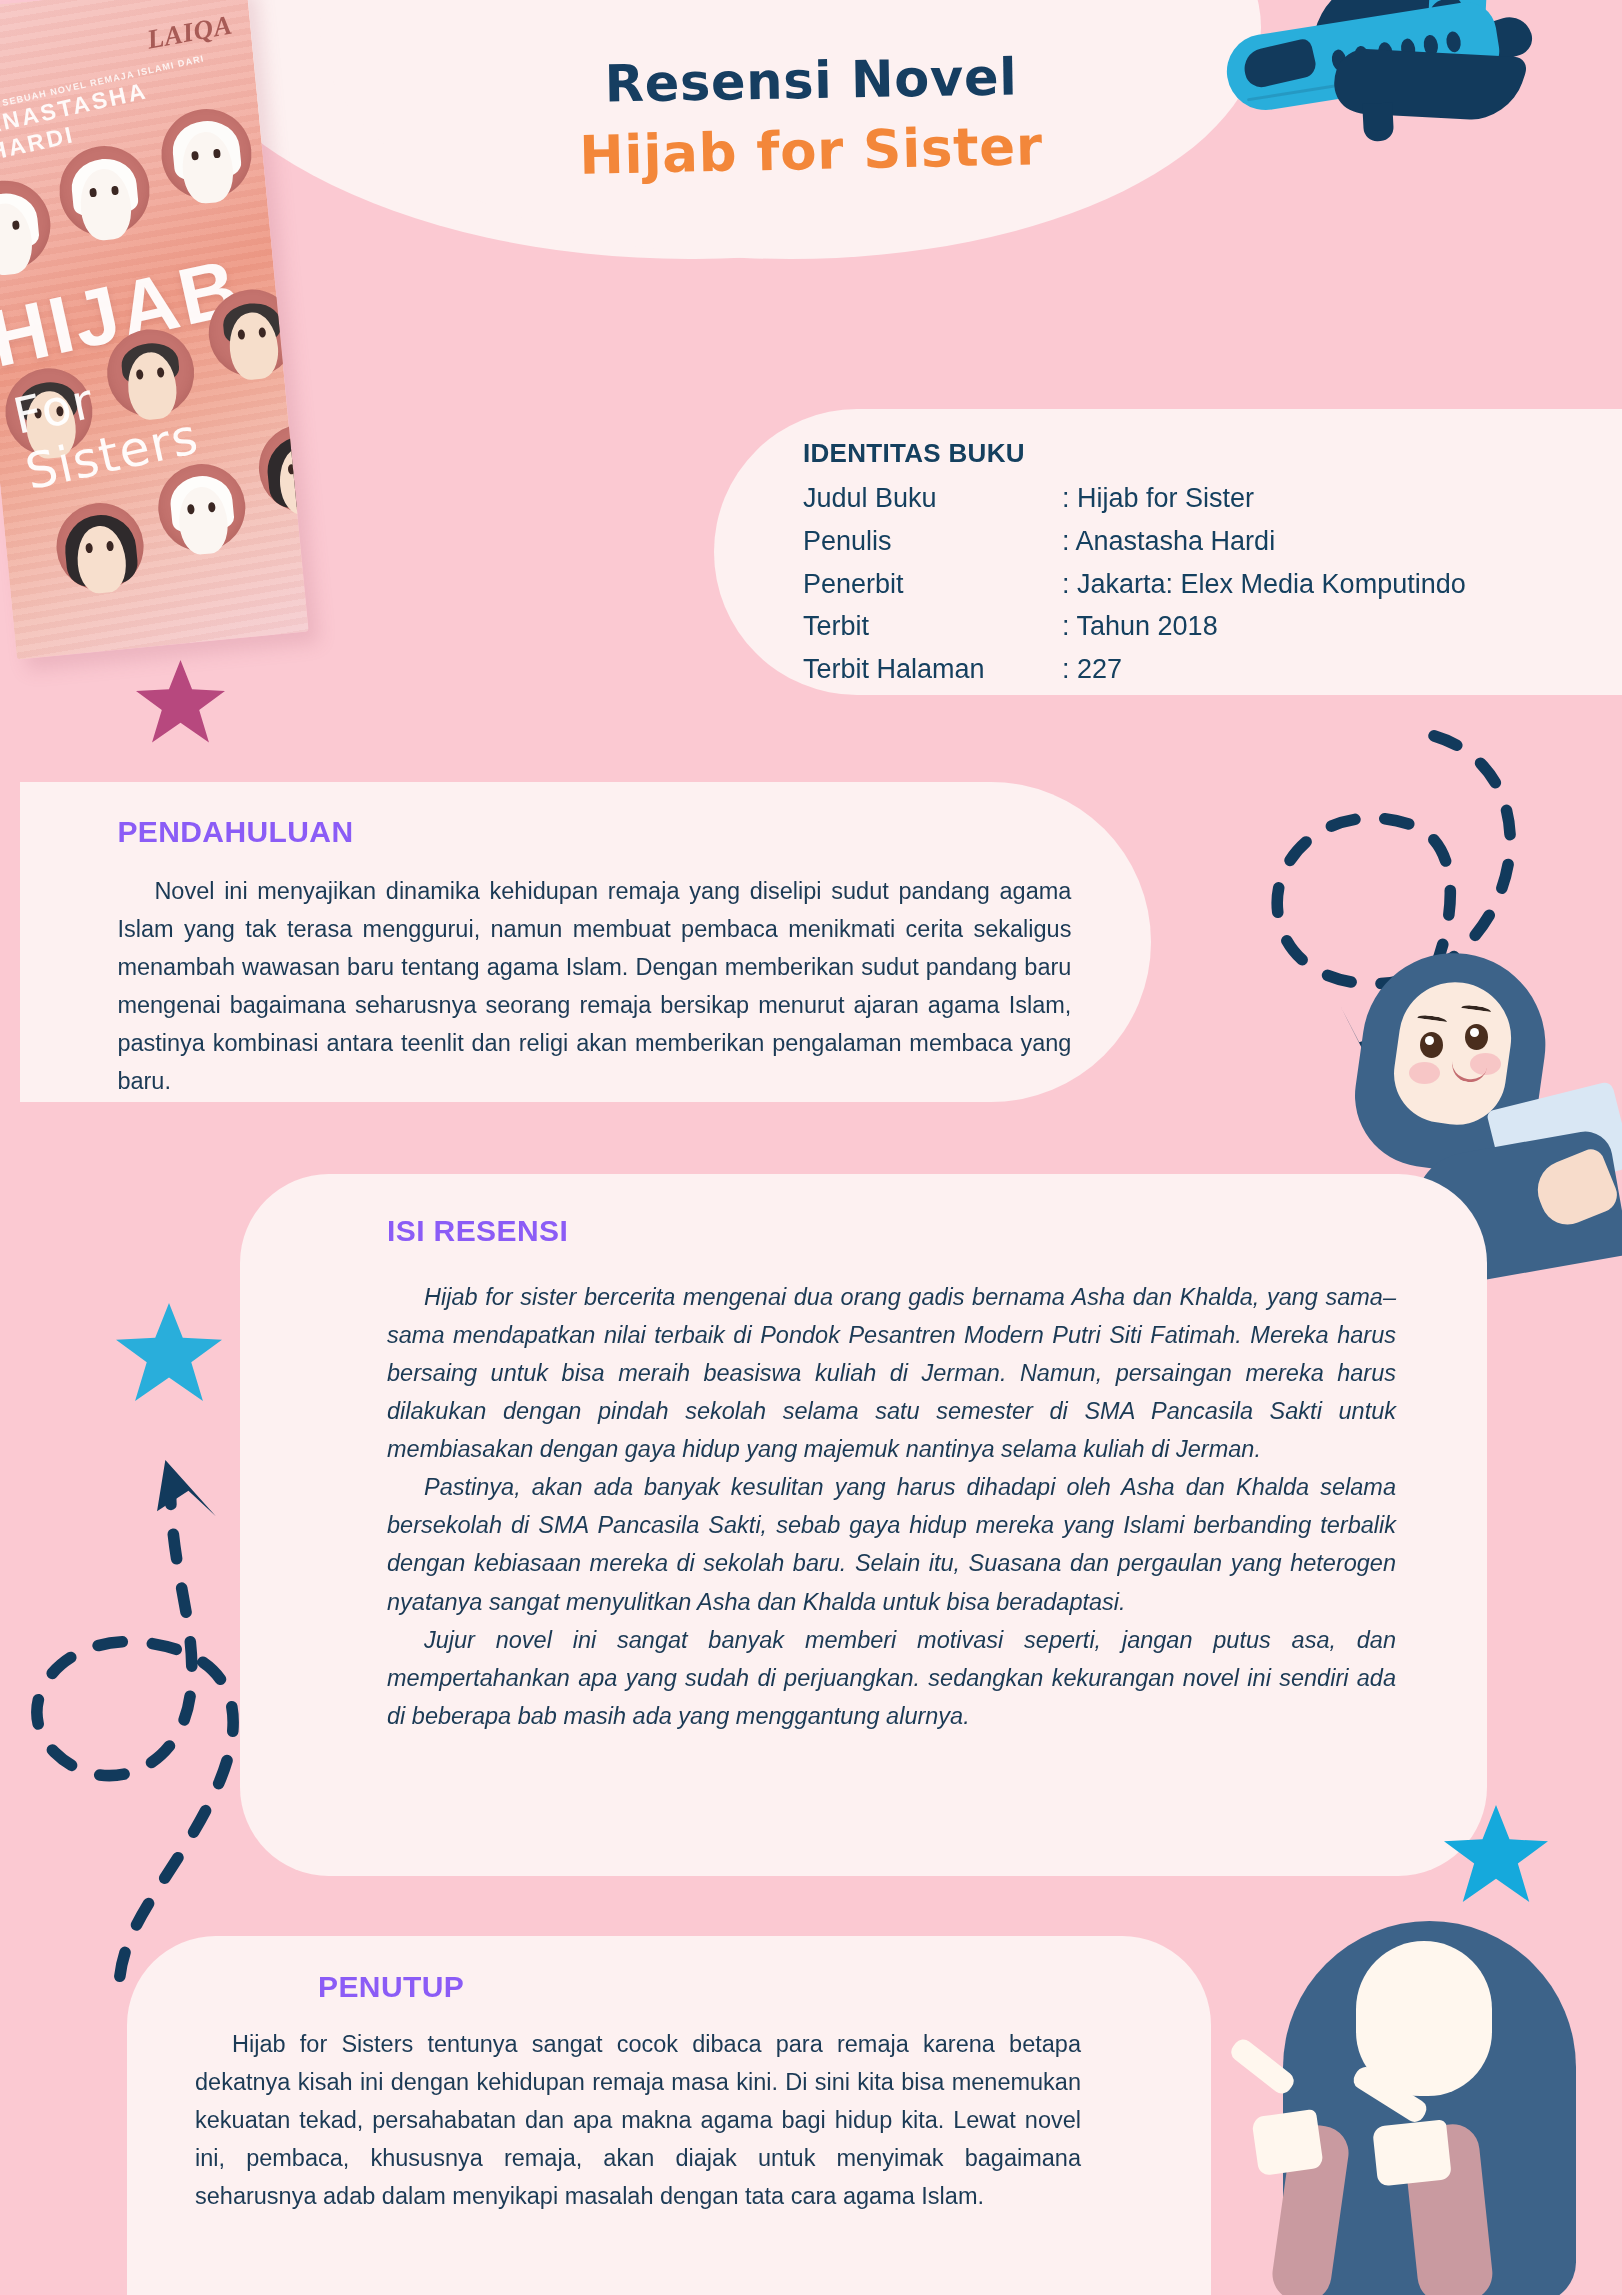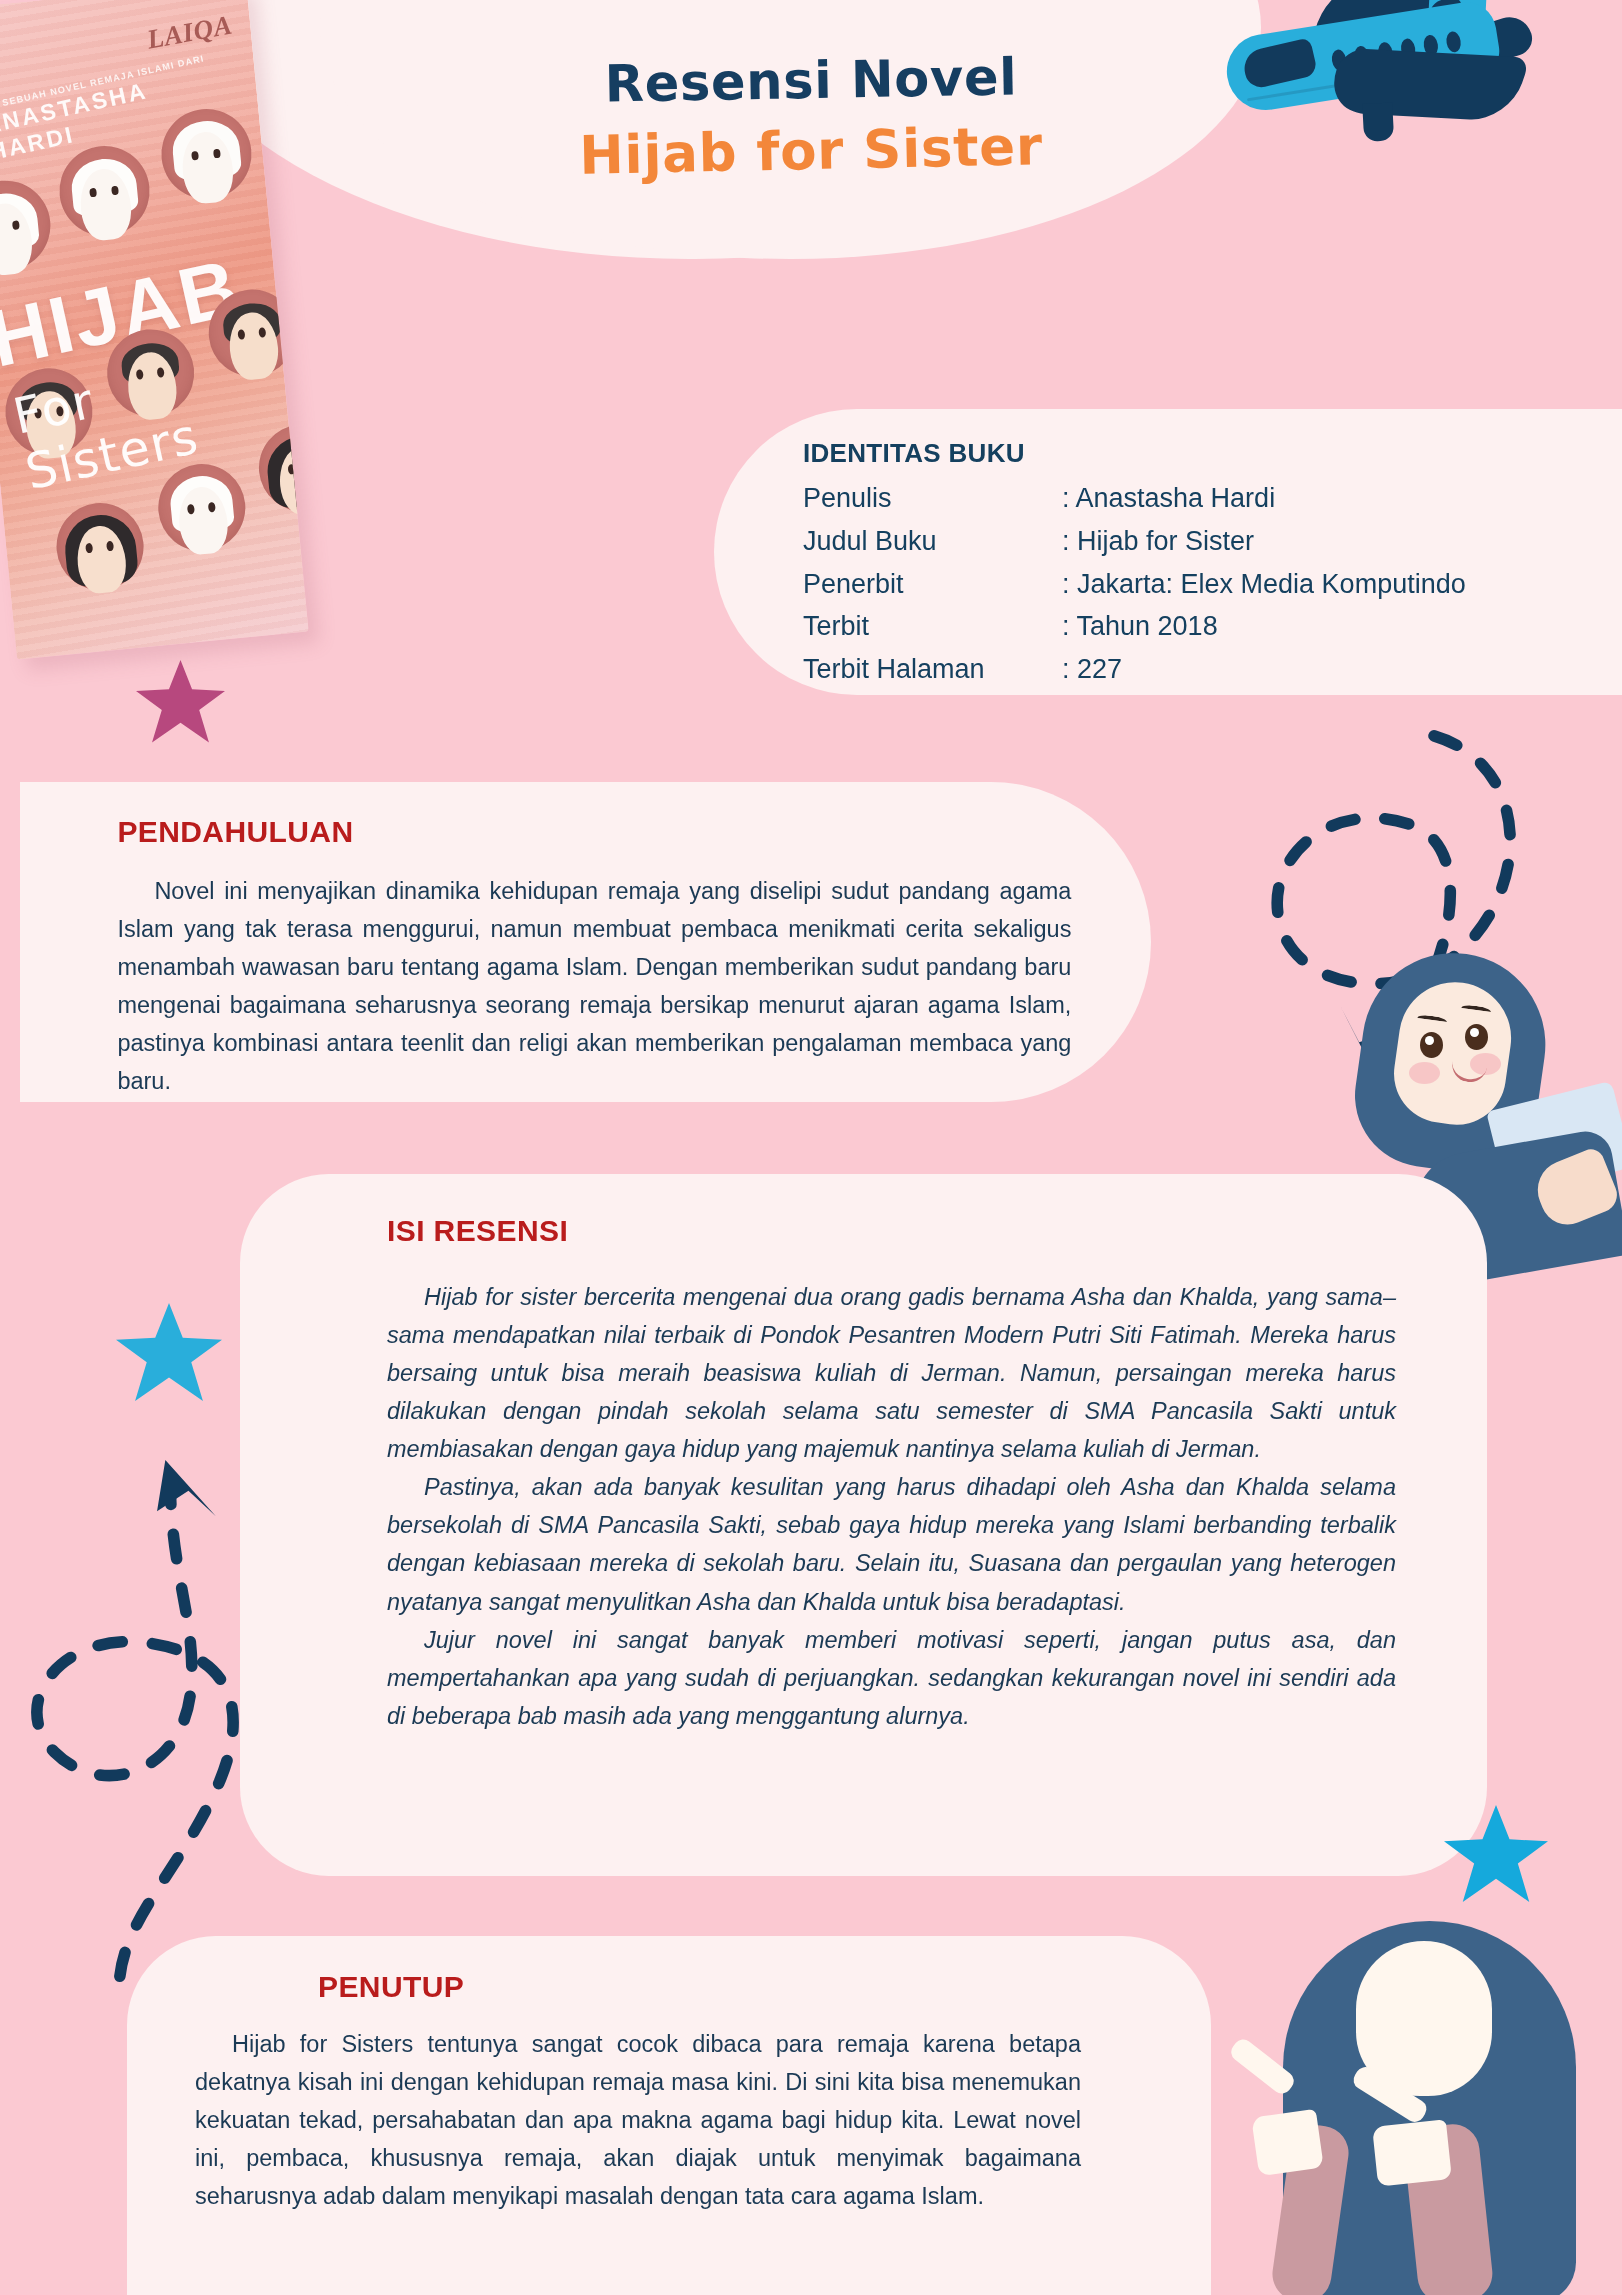--- a/index.html
+++ b/index.html
@@ -248,21 +248,21 @@
   #card-isi {
     left: 240px; top: 1174px; width: 1247px; height: 702px;
     border-radius: 89px 89px 89px 89px;
   }
   #card-penutup {
     left: 127px; top: 1936px; width: 1084px; height: 382px;
     border-radius: 89px 89px 0 0;
   }
 
   .sect-title {
-    color: #b91c1c; font-weight: 700; letter-spacing: 0.4px;
+    color: #8b5cf6; font-weight: 700; letter-spacing: 0.4px;
   }
   .body-text {
     color: #1B3A55;
     font-size: 23.5px;
     line-height: 1.62;
     text-align: justify;
     text-justify: inter-word;
   }
   .body-text p { text-indent: 37px; }
 
@@ -439,26 +439,26 @@
     <div class="fin-small"></div>
   </div>
 
 
   <div class="star" style="left:136px; top:660px; width:89px; height:86px; background:#B7487E;"></div>
 
   <div class="id-card">
     <div class="id-inner">
       <div class="id-title">IDENTITAS BUKU</div>
       <div class="id-row">
+        <div class="id-label">Judul Buku</div>
+        <div class="id-value">: Hijab for Sister</div>
+      </div>
+      <div class="id-row">
         <div class="id-label">Penulis</div>
         <div class="id-value">: Anastasha Hardi</div>
-      </div>
-      <div class="id-row">
-        <div class="id-label">Judul Buku</div>
-        <div class="id-value">: Hijab for Sister</div>
       </div>
       <div class="id-row">
         <div class="id-label">Penerbit</div>
         <div class="id-value">: Jakarta: Elex Media Komputindo</div>
       </div>
       <div class="id-row">
         <div class="id-label">Terbit</div>
         <div class="id-value">: Tahun 2018</div>
       </div>
       <div class="id-row">

